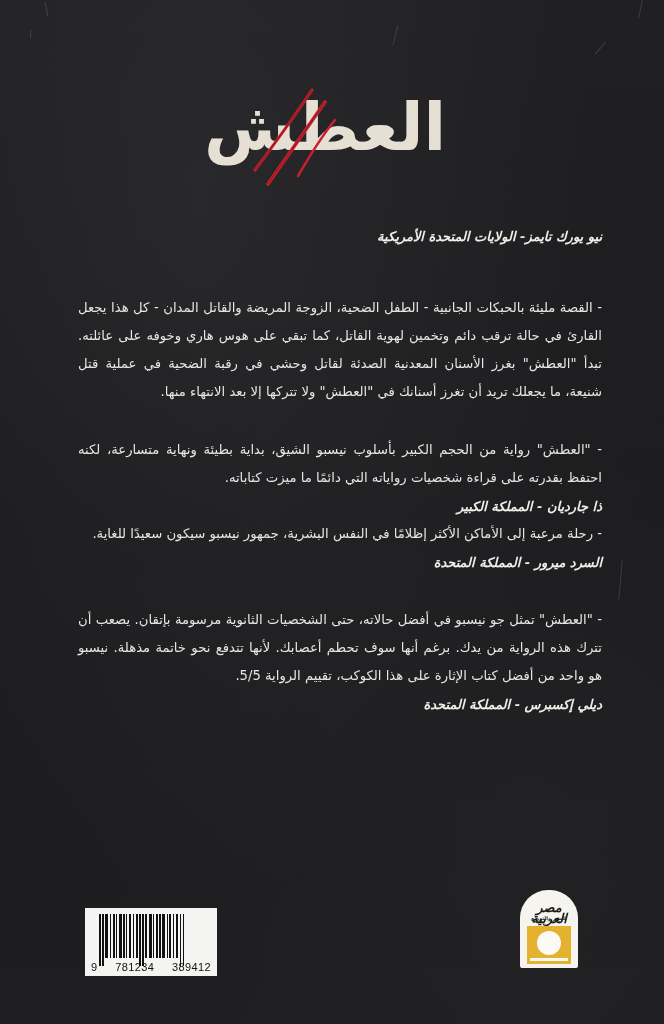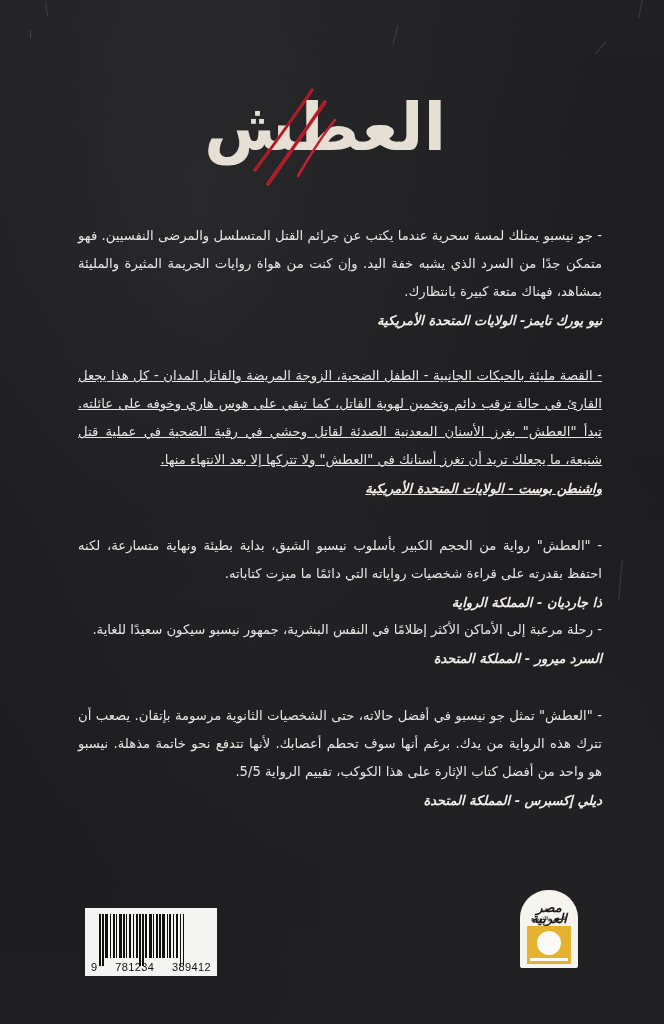--- a/index.html
+++ b/index.html
@@ -78,21 +78,21 @@
     }
     .review-source {
       font-size: 13px;
       font-weight: bold;
       font-style: italic;
       line-height: 26px;
       margin: 2px 0 0 0;
       color: #f0eee8;
     }
     .r1 { margin-top: 0; }
-    .r2 { margin-top: 28px; text-decoration: underline; }
+    .r2 { margin-top: 44px; }
     .r3 { margin-top: 30px; }
     .r4 { }
     .r5 { margin-top: 30px; }
     .r6 { margin-top: 30px; }
     .barcode {
       position: absolute;
       left: 85px;
       top: 908px;
       width: 132px;
       height: 68px;
@@ -207,32 +207,30 @@
       <path d="M 125 24 Q 100 60 68 106" stroke="#c8202e" stroke-width="3.5" fill="none" stroke-linecap="round"></path>
       <path d="M 135 42 Q 120 60 98 98" stroke="#c8202e" stroke-width="2.5" fill="none" stroke-linecap="round"></path>
       <path d="M 112 12 Q 90 45 55 92" stroke="#8e1420" stroke-width="1" fill="none"></path>
       <path d="M 125 24 Q 100 60 68 106" stroke="#8e1420" stroke-width="1" fill="none"></path>
     </svg>
   </div>
 
   <div class="content">
 
     <div class="review r1">
-      <p class="review-text">- جو نيسبو يمتلك لمسة سحرية عندما يكتب عن جرائم القتل المتسلسل والمرضى النفسيين. فهو متمكن جدًا من السرد الذي يشبه خفة اليد. وإن كنت من هواة روايات الجريمة المثيرة والمليئة بمشاهد، فهناك متعة كبيرة بانتظارك.</p>
       <p class="review-source">نيو يورك تايمز- الولايات المتحدة الأمريكية</p>
     </div>
 
     <div class="review r2">
       <p class="review-text">- القصة مليئة بالحبكات الجانبية - الطفل الضحية، الزوجة المريضة والقاتل المدان - كل هذا يجعل القارئ في حالة ترقب دائم وتخمين لهوية القاتل، كما تبقي على هوس هاري وخوفه على عائلته. تبدأ "العطش" بغرز الأسنان المعدنية الصدئة لقاتل وحشي في رقبة الضحية في عملية قتل شنيعة، ما يجعلك تريد أن تغرز أسنانك في "العطش" ولا تتركها إلا بعد الانتهاء منها.</p>
-      <p class="review-source">واشنطن بوست - الولايات المتحدة الأمريكية</p>
     </div>
 
     <div class="review r3">
       <p class="review-text">- "العطش" رواية من الحجم الكبير بأسلوب نيسبو الشيق، بداية بطيئة ونهاية متسارعة، لكنه احتفظ بقدرته على قراءة شخصيات رواياته التي دائمًا ما ميزت كتاباته.</p>
-      <p class="review-source">ذا جارديان - المملكة الرواية</p>
+      <p class="review-source">ذا جارديان - المملكة الكبير</p>
     </div>
 
     <div class="review r4">
       <p class="review-text">- رحلة مرعبة إلى الأماكن الأكثر إظلامًا في النفس البشرية، جمهور نيسبو سيكون سعيدًا للغاية.</p>
       <p class="review-source">السرد ميرور - المملكة المتحدة</p>
     </div>
 
 
     <div class="review r6">
       <p class="review-text">- "العطش" تمثل جو نيسبو في أفضل حالاته، حتى الشخصيات الثانوية مرسومة بإتقان. يصعب أن تترك هذه الرواية من يدك. برغم أنها سوف تحطم أعصابك. لأنها تتدفع نحو خاتمة مذهلة. نيسبو هو واحد من أفضل كتاب الإثارة على هذا الكوكب، تقييم الرواية 5/5.</p>

